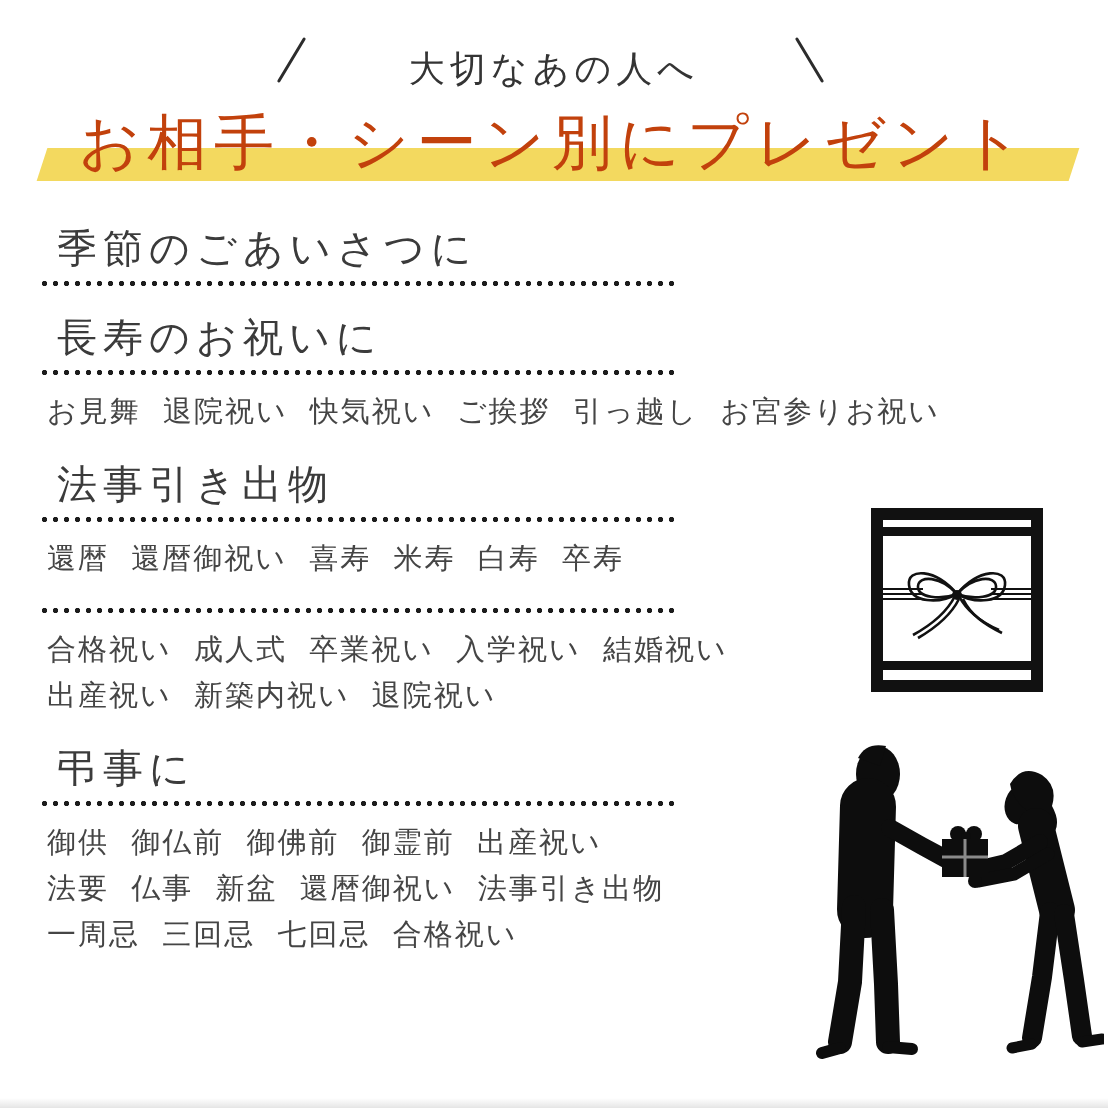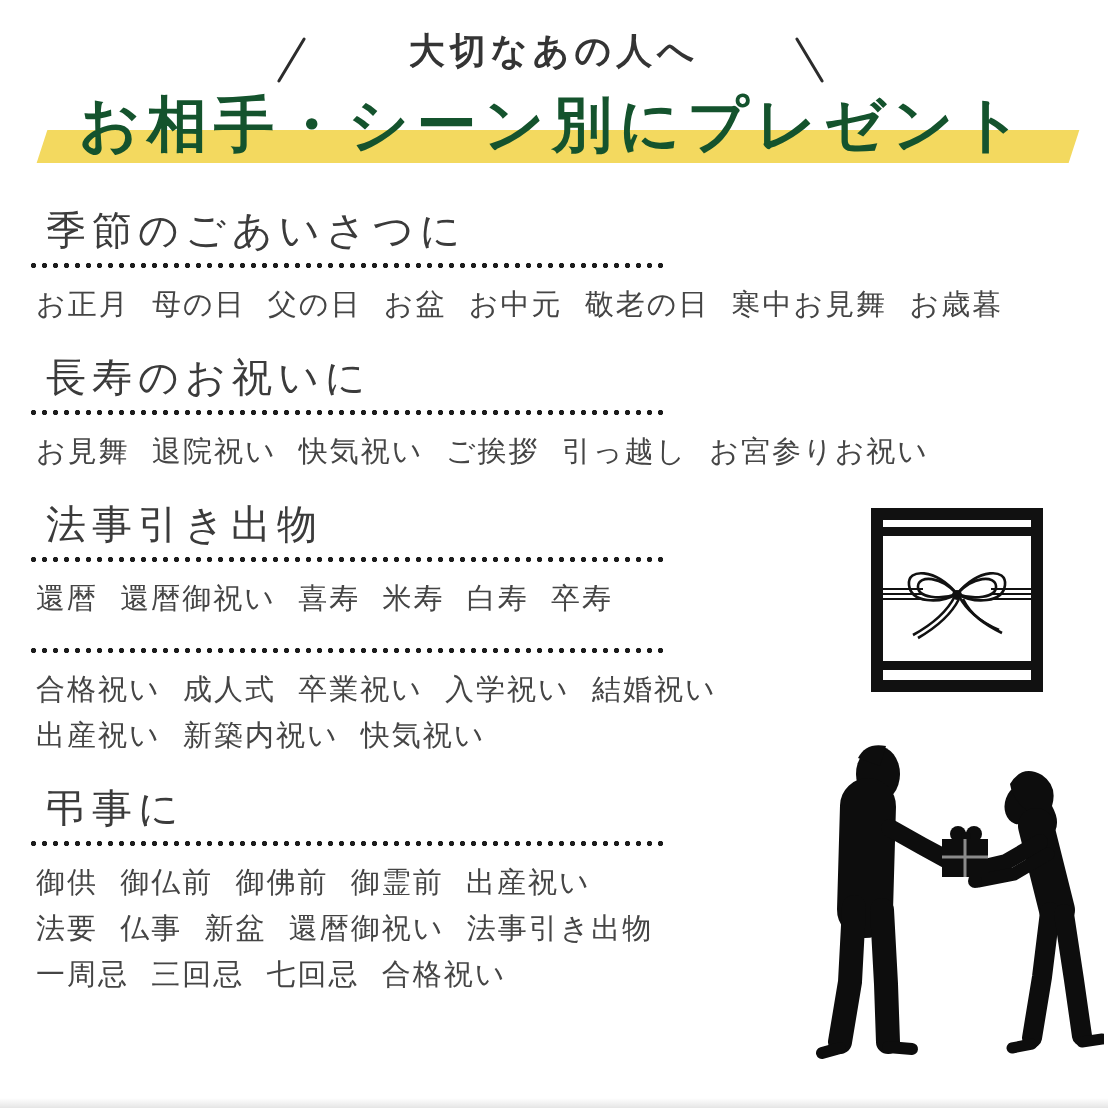--- a/index.html
+++ b/index.html
@@ -5,21 +5,21 @@
   html,body { margin:0; padding:0; }
   body {
     width:1108px; height:1108px;
     background:#ffffff;
     position:relative;
     overflow:hidden;
     font-family:"Liberation Serif","DejaVu Serif",serif;
     color:#3a3a3a;
   }
   
-  .header { position:relative; padding-top:26px;font-weight:bold; }
+  .header { position:relative; padding-top:44px; }
   .tagline {
     text-align:center;
     font-size:36px;
     letter-spacing:5px;
     color:#343434;
     line-height:50px;
   }
   .slash {
     position:absolute;
     width:3px; height:52px;
@@ -38,27 +38,27 @@
     bottom:1px;
     background:#f3d95f;
     transform:skewX(-18deg);
     z-index:0;
   }
   .title-text {
     position:relative;
     z-index:1;
     font-size:60px;
     letter-spacing:7px;
-    color:#14532d;
+    color:#c2410c;
     line-height:78px;
     white-space:nowrap;
   }
 
   
-  .sections { margin-top:42px; }
+  .sections { margin-top:42px;padding-left:11px; }
   .section { margin-bottom:26px; }
   .section-heading {
     font-size:40px;
     letter-spacing:6px;
     color:#3b3b3b;
     margin-left:46px;
     line-height:50px;
     white-space:nowrap;
   }
   .dotted-divider {
@@ -109,39 +109,38 @@
     <div class="title-band"></div>
     <div class="title-text">お相手・シーン別にプレゼント</div>
   </div>
 </div>
 
 <div class="sections">
 
   <div class="section">
     <div class="section-heading">季節のごあいさつに</div>
     <div class="dotted-divider"></div>
-    <div class="keyword-line">お正月 母の日 父の日 お盆 お中元 敬老の日 寒中お見舞 お歳暮</div>
   </div>
 
   <div class="section">
     <div class="section-heading">長寿のお祝いに</div>
     <div class="dotted-divider"></div>
     <div class="keyword-line">お見舞 退院祝い 快気祝い ご挨拶 引っ越し お宮参りお祝い</div>
   </div>
 
   <div class="section">
     <div class="section-heading">法事引き出物</div>
     <div class="dotted-divider"></div>
     <div class="keyword-line">還暦 還暦御祝い 喜寿 米寿 白寿 卒寿</div>
   </div>
 
   <div class="section">
     <div class="dotted-divider"></div>
     <div class="keyword-line">合格祝い 成人式 卒業祝い 入学祝い 結婚祝い</div>
-    <div class="keyword-line">出産祝い 新築内祝い 快気祝い</div>
+    <div class="keyword-line">出産祝い 新築内祝い 退院祝い</div>
   </div>
 
   <div class="section">
     <div class="section-heading">弔事に</div>
     <div class="dotted-divider"></div>
     <div class="keyword-line">御供 御仏前 御佛前 御霊前 出産祝い</div>
     <div class="keyword-line">法要 仏事 新盆 還暦御祝い 法事引き出物</div>
     <div class="keyword-line">一周忌 三回忌 七回忌 合格祝い</div>
   </div>
 

